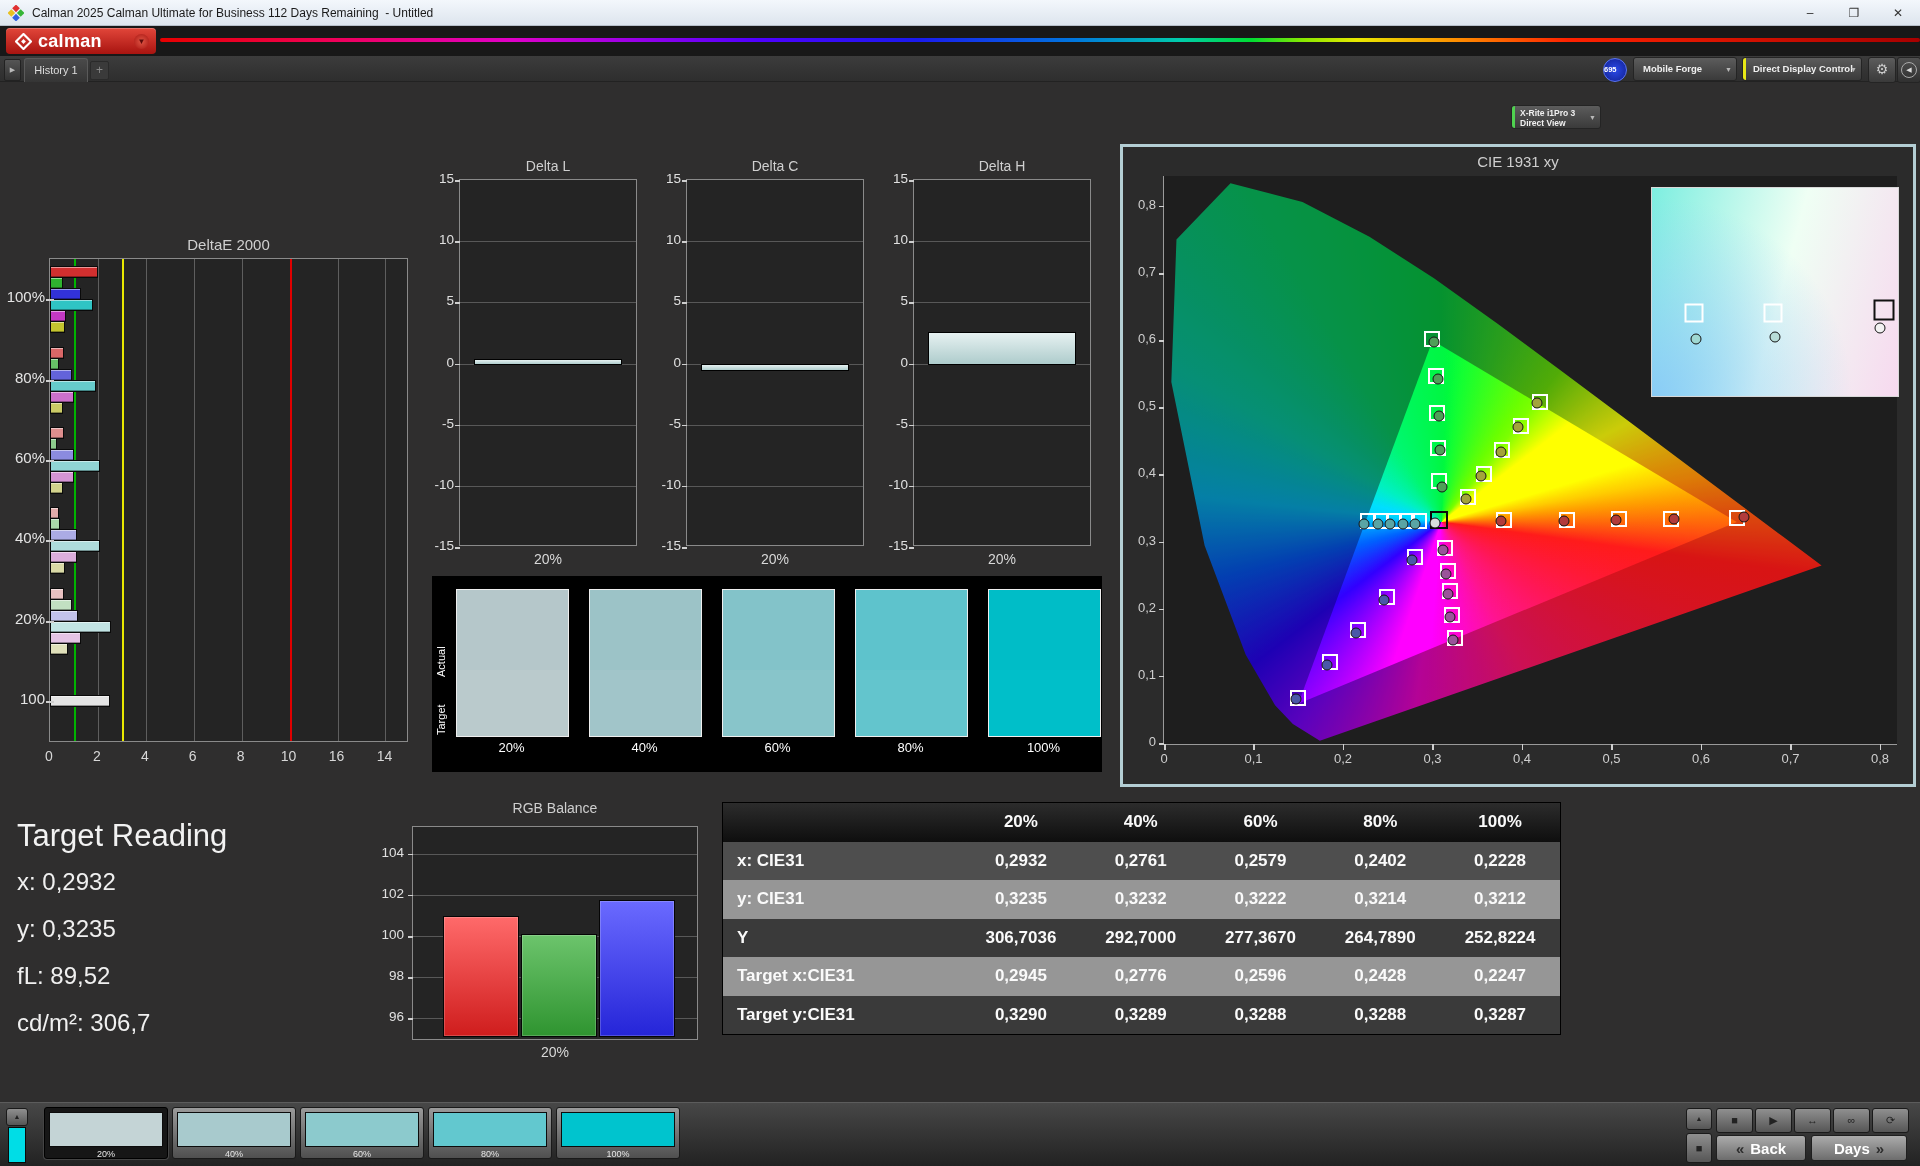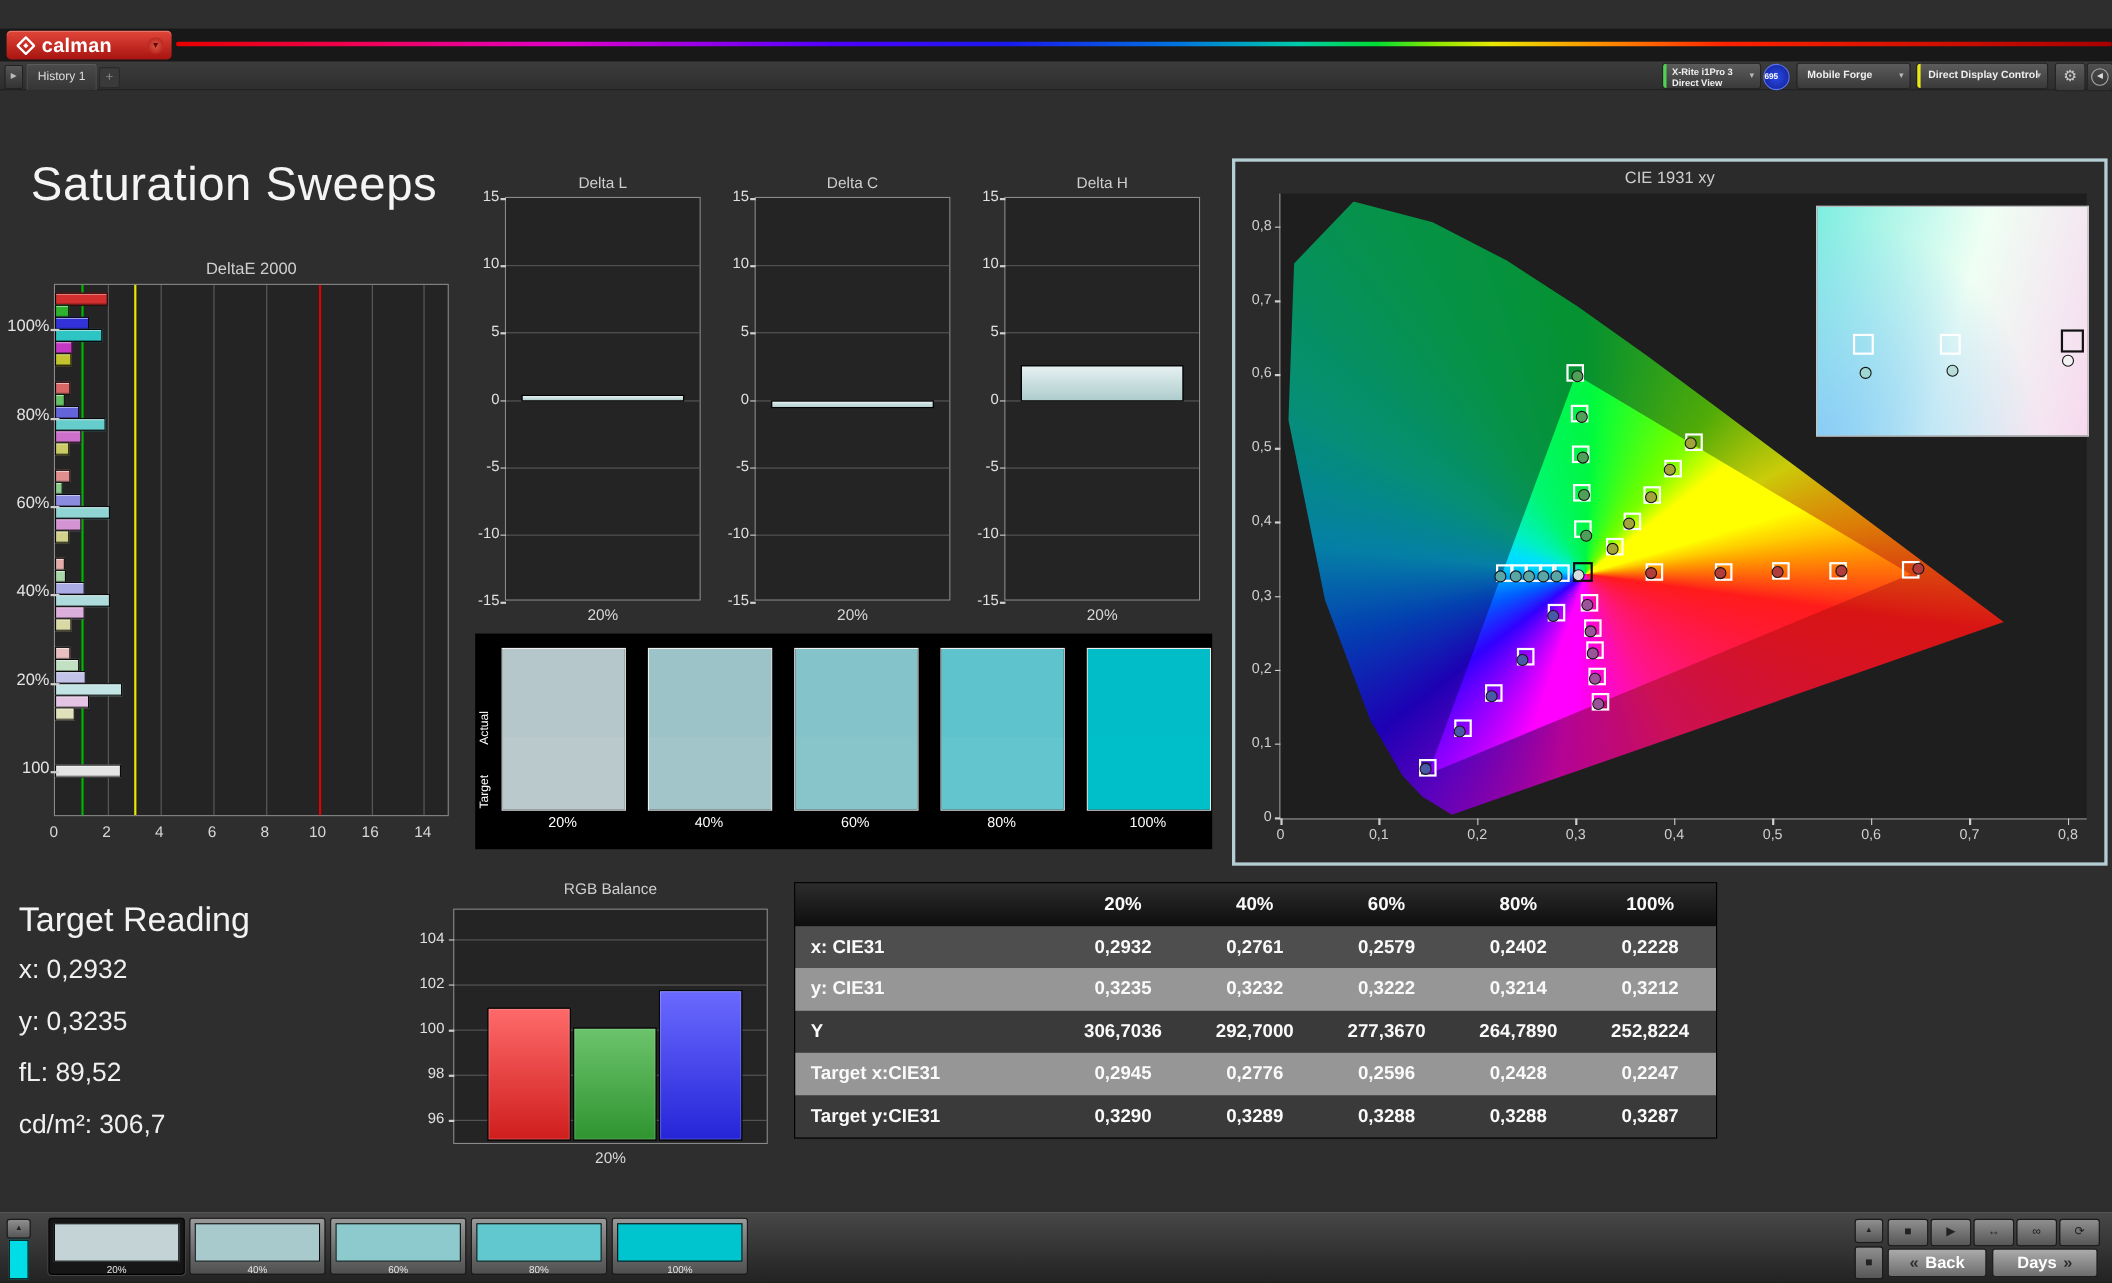--- a/index.html
+++ b/index.html
@@ -109,41 +109,57 @@
   .navbtn{position:absolute;top:32px;height:26px;background:linear-gradient(#ababab,#6d6d6d);
     border:1px solid #1f1f1f;border-radius:3px;color:#fff;font-size:15px;font-weight:bold;
     display:flex;align-items:center;justify-content:center;gap:6px;box-sizing:border-box;}
   .navbtn .chv{color:#2e2e2e;font-size:15px;}
 </style>
 </head>
 <body>
 
 <div id="app">
 
+  <div class="titlebar">
+    <svg class="title-icon" viewBox="0 0 16 16">
+      <g transform="rotate(45 8 8)">
+        <rect x="2" y="2" width="5.4" height="5.4" fill="#e03030"></rect>
+        <rect x="8.6" y="2" width="5.4" height="5.4" fill="#35b535"></rect>
+        <rect x="2" y="8.6" width="5.4" height="5.4" fill="#e8c020"></rect>
+        <rect x="8.6" y="8.6" width="5.4" height="5.4" fill="#3060e0"></rect>
+      </g>
+    </svg>
+    <span class="title-text">Calman 2025 Calman Ultimate for Business 112 Days Remaining  - Untitled</span>
+    <div class="win-btns">
+      <div class="win-btn">–</div>
+      <div class="win-btn">❐</div>
+      <div class="win-btn">✕</div>
+    </div>
+  </div>
 
   <div class="logobar">
     <div class="logo-box">
       <svg width="17" height="17" style="margin-left:9px" viewBox="0 0 16 16">
         <g transform="rotate(45 8 8)">
           <rect x="3" y="3" width="10" height="10" fill="none" stroke="#fff" stroke-width="2"></rect>
           <rect x="6.4" y="6.4" width="3.2" height="3.2" fill="#fff"></rect>
         </g>
       </svg>
       <span class="logo-text">calman</span>
       <span class="logo-caret">▼</span>
     </div>
     <div class="rainbow"></div>
   </div>
 
   <div class="tabrow">
     <div class="expander">▶</div>
     <div class="tab">History 1</div>
     <div class="addtab">+</div>
 
-    <div class="dd" style="left:1511px;width:90px;">
+    <div class="dd" style="left:1511px;width:90px;margin-top:48px;">
       <div class="bar" style="background: rgb(79, 210, 79);"></div>
       <div class="t1">X-Rite i1Pro 3</div>
       <div class="t2">Direct View</div>
       <div class="cap">▼</div>
     </div>
     <div class="badge">695</div>
     <div class="dd" style="left:1633px;width:104px;">
       <div class="single">Mobile Forge</div>
       <div class="cap">▼</div>
     </div>
@@ -151,21 +167,20 @@
       <div class="bar" style="background: rgb(232, 232, 22);"></div>
       <div class="single" style="left:10px">Direct Display Control</div>
       <div class="cap">▼</div>
     </div>
     <div class="gearbtn">⚙</div>
     <div class="edgebtn">
       <span>◀</span>
     </div>
   </div>
 
-  <div class="h1-title">Saturation Sweeps</div>
 
   <div class="chart-title" style="left:49px;top:236px;width:359px;">DeltaE 2000</div>
   <div class="plot" style="left:49px;top:258px;width:359px;height:484px;">
       <div class="gridv" style="left: 47.9195px; top: 0px; bottom: 0px;"></div>
       <div class="gridv" style="left: 95.8389px; top: 0px; bottom: 0px;"></div>
       <div class="gridv" style="left: 143.758px; top: 0px; bottom: 0px;"></div>
       <div class="gridv" style="left: 191.678px; top: 0px; bottom: 0px;"></div>
       <div class="gridv" style="left: 239.597px; top: 0px; bottom: 0px;"></div>
       <div class="gridv" style="left: 287.517px; top: 0px; bottom: 0px;"></div>
       <div class="gridv" style="left: 335.436px; top: 0px; bottom: 0px;"></div>

